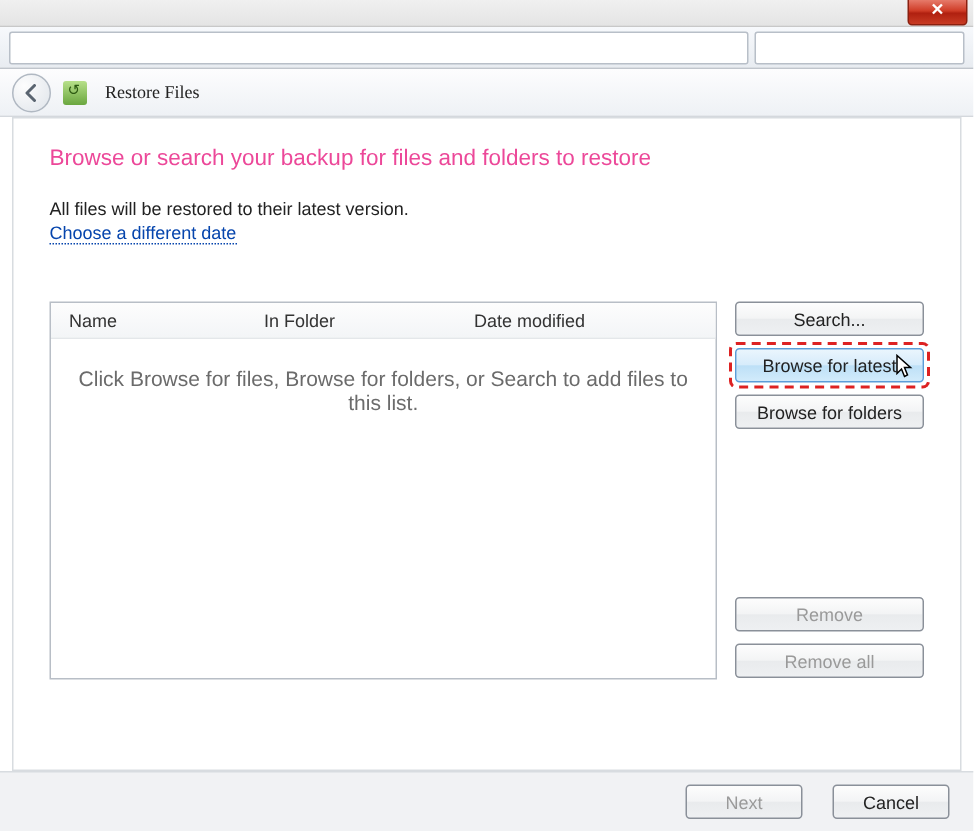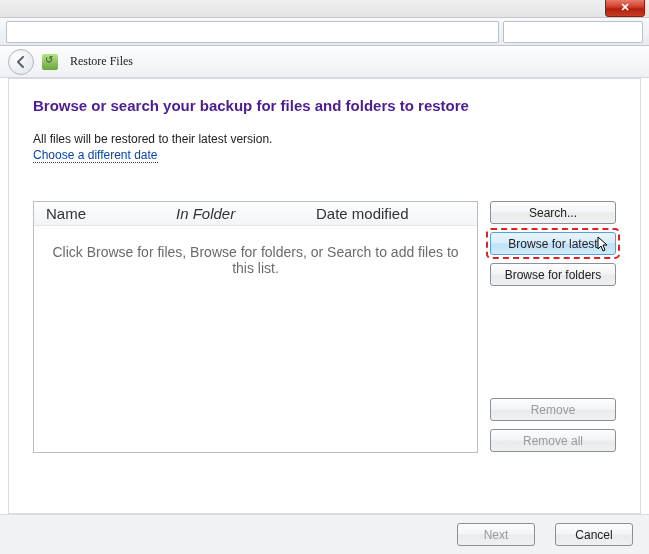--- a/index.html
+++ b/index.html
@@ -99,23 +99,23 @@
     color: #2d5a12;
   }
   .content {
     position: absolute;
     top: 78px; bottom: 40px; left: 8px; right: 8px;
     border: 1px solid #d8dce0;
     background: #fff;
     padding: 18px 24px 14px 24px;
   }
   .heading {
-    color: #4c1d95;
+    color: #ec4899;
     font-size: 15px;
-    font-weight: bold;
+    font-weight: normal;
     margin-bottom: 18px;
   }
   .info-text {
     color: #222;
     font-size: 12px;
     margin-bottom: 2px;
   }
   .link {
     color: #0645ad;
     border-bottom: 1px dotted #0645ad;
@@ -133,27 +133,27 @@
     height: 252px;
     background: #fff;
     display: flex;
     flex-direction: column;
   }
   .list-header {
     display: flex;
     height: 24px;
     border-bottom: 1px solid #e4e7ea;
     background: linear-gradient(to bottom, #fdfdfd, #f3f5f7);
-    font-size: 15px;
+    font-size: 12px;
     color: #333;
     align-items: center;
   }
   .col { padding: 0 12px; }
   .col.name { width: 130px; }
-  .col.folder { width: 140px; font-style: italic; }
+  .col.folder { width: 140px; }
   .col.date { flex: 1; }
   .list-body {
     flex: 1;
     padding: 18px 8px;
     text-align: center;
     color: #6b6b6b;
     font-size: 14px;
   }
   .sidebtns {
     width: 126px;

